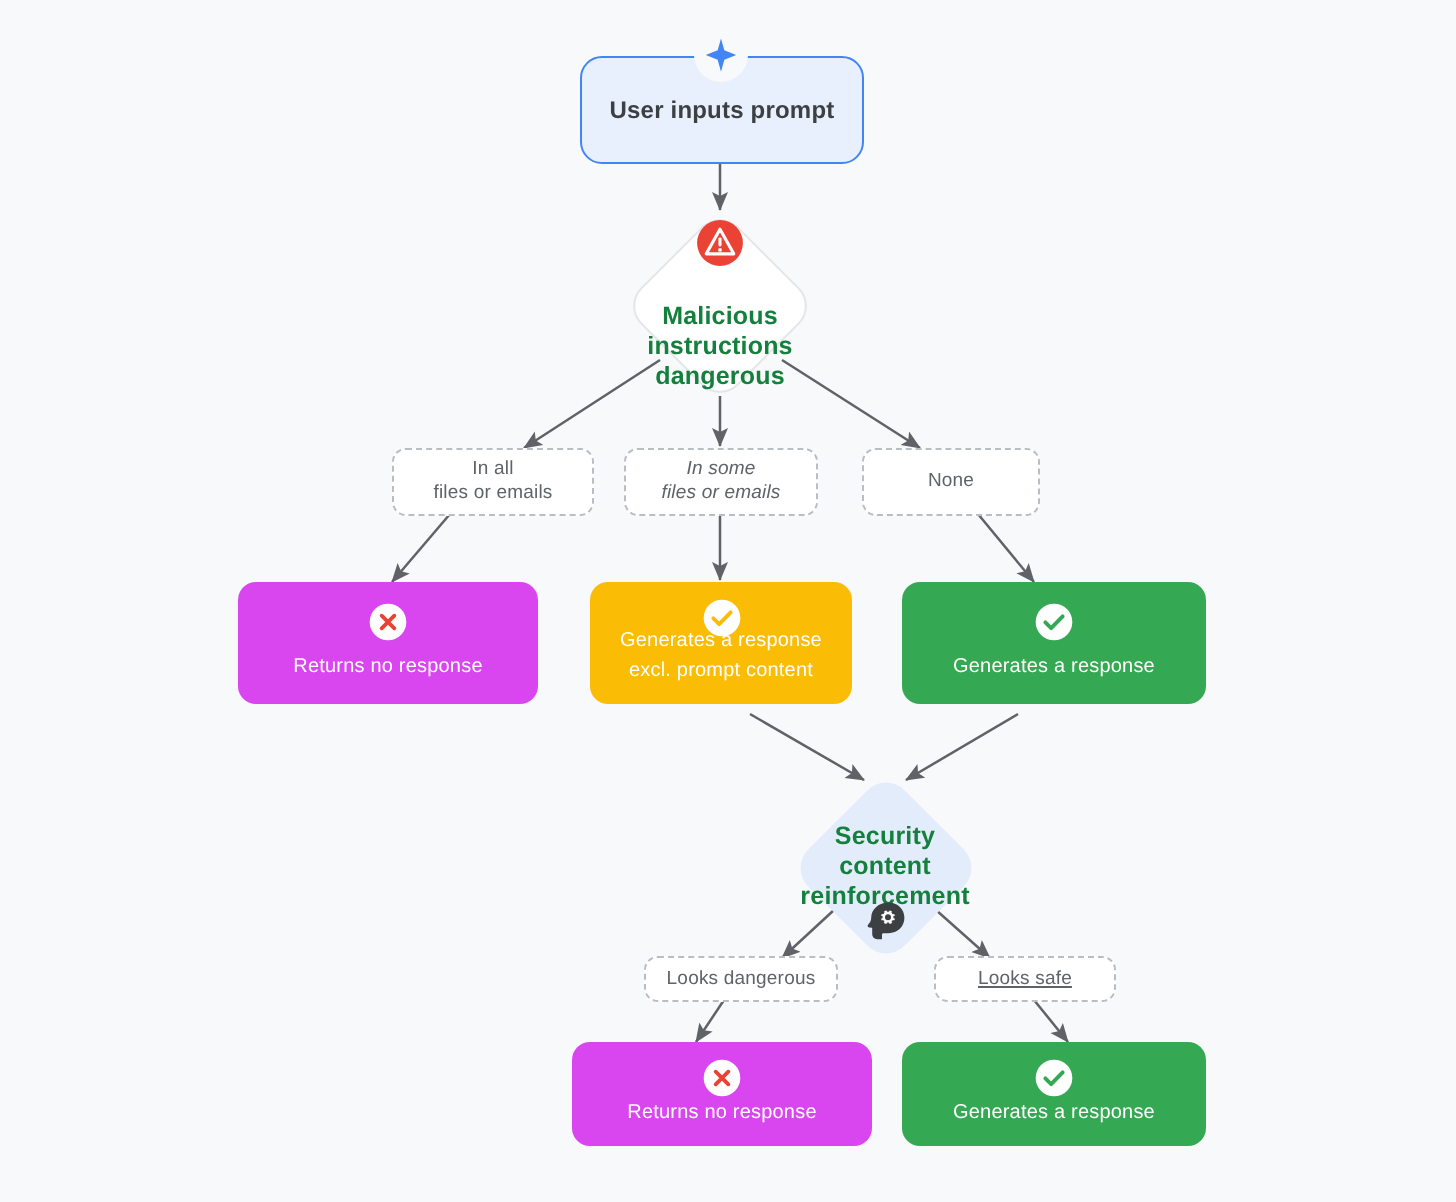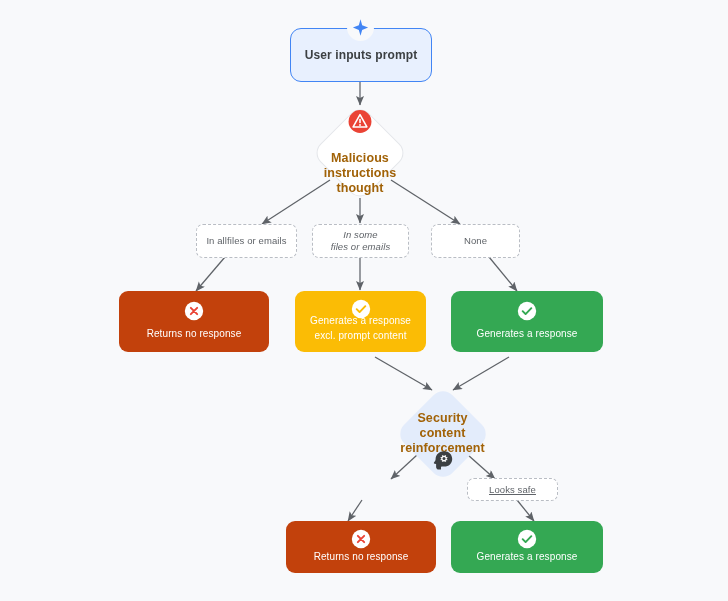--- a/index.html
+++ b/index.html
@@ -83,21 +83,21 @@
     position: absolute;
     left: 0;
     top: 0;
     width: 100%;
     height: 100%;
     display: flex;
     flex-direction: column;
     align-items: center;
     justify-content: center;
     text-align: center;
-    color: #a16207;
+    color: #15803d;
     font-size: 12.5px;
     font-weight: 700;
     line-height: 15px;
     letter-spacing: .1px;
   }
 
   
   .chip {
     background: #ffffff;
     border: 1.3px dashed #b9bdc4;
@@ -119,21 +119,21 @@
     align-items: flex-end;
     justify-content: center;
     text-align: center;
     color: #ffffff;
     font-size: 10px;
     line-height: 15px;
     letter-spacing: .1px;
     padding-bottom: 11px;
     box-sizing: border-box;
   }
-  .result-box.red    { background: #c2410c; }
+  .result-box.red    { background: #d946ef; }
   .result-box.yellow { background: #fbbc05; }
   .result-box.green  { background: #34a853; }
 
   .badge-icon {
     position: absolute;
     left: 50%;
     transform: translateX(-50%);
     width: 20px;
     height: 20px;
   }
@@ -193,33 +193,33 @@
     <svg width="19" height="19" viewBox="0 0 24 24" aria-hidden="true">
       <path d="M12 1.5 L14.1 9.0 L21.6 12 L14.1 15.0 L12 22.5 L9.9 15.0 L2.4 12 L9.9 9.0 Z" fill="#4285f4"></path>
     </svg>
   </div>
 
   <div class="diamond-wrap" style="left:305px; top:107px; width:110px; height:92px;">
     <div class="diamond-shape diamond-white" style="width:67px; height:67px;"></div>
     <div class="diamond-label" style="padding-top:20px;">
       <span>Malicious</span>
       <span>instructions</span>
-      <span>thought</span>
+      <span>dangerous</span>
     </div>
     <div style="position:absolute; left:50%; top:2px; transform:translateX(-50%); width:25px; height:25px;">
       <svg width="25" height="25" viewBox="0 0 24 24" aria-hidden="true">
         <circle cx="12" cy="12" r="11" fill="#ea4335"></circle>
         <path d="M12 5.4 L18.6 17.2 L5.4 17.2 Z" fill="none" stroke="#ffffff" stroke-width="1.5" stroke-linejoin="round"></path>
         <rect x="11.25" y="9.3" width="1.5" height="4.4" rx="0.7" fill="#ffffff"></rect>
         <circle cx="12" cy="15.3" r="0.9" fill="#ffffff"></circle>
       </svg>
     </div>
   </div>
 
-  <div class="node chip" style="left:196px; top:224px; width:101px; height:34px; flex-direction:row;">
+  <div class="node chip" style="left:196px; top:224px; width:101px; height:34px; flex-direction:column;">
     <span>In all</span>
     <span>files or emails</span>
   </div>
 
   <div class="node chip" style="left:312px; top:224px; width:97px; height:34px; flex-direction:column;font-style:italic;">
     <span>In some</span>
     <span>files or emails</span>
   </div>
 
   <div class="node chip" style="left:431px; top:224px; width:89px; height:34px;">
@@ -282,20 +282,23 @@
           <rect x="15.7" y="8.9" width="2.0" height="1.4" rx="0.4"></rect>
           <rect x="9.5" y="6.1" width="1.4" height="2.0" rx="0.4" transform="rotate(-45 10.2 7.1)"></rect>
           <rect x="15.1" y="11.1" width="1.4" height="2.0" rx="0.4" transform="rotate(-45 15.8 12.1)"></rect>
           <rect x="15.1" y="6.1" width="1.4" height="2.0" rx="0.4" transform="rotate(45 15.8 7.1)"></rect>
           <rect x="9.5" y="11.1" width="1.4" height="2.0" rx="0.4" transform="rotate(45 10.2 12.1)"></rect>
         </g>
       </svg>
     </div>
   </div>
 
+  <div class="node chip" style="left:322px; top:478px; width:97px; height:23px;">
+    <span>Looks dangerous</span>
+  </div>
 
   <div class="node chip" style="left:467px; top:478px; width:91px; height:23px;text-decoration:underline;">
     <span>Looks safe</span>
   </div>
 
   <div class="node result-box red" style="left:286px; top:521px; width:150px; height:52px; padding-bottom:9px;">
     <span>Returns no response</span>
     <div class="badge-icon" style="top:8px;">
       <svg width="20" height="20" viewBox="0 0 24 24" aria-hidden="true">
         <circle cx="12" cy="12" r="11" fill="#ffffff"></circle>

